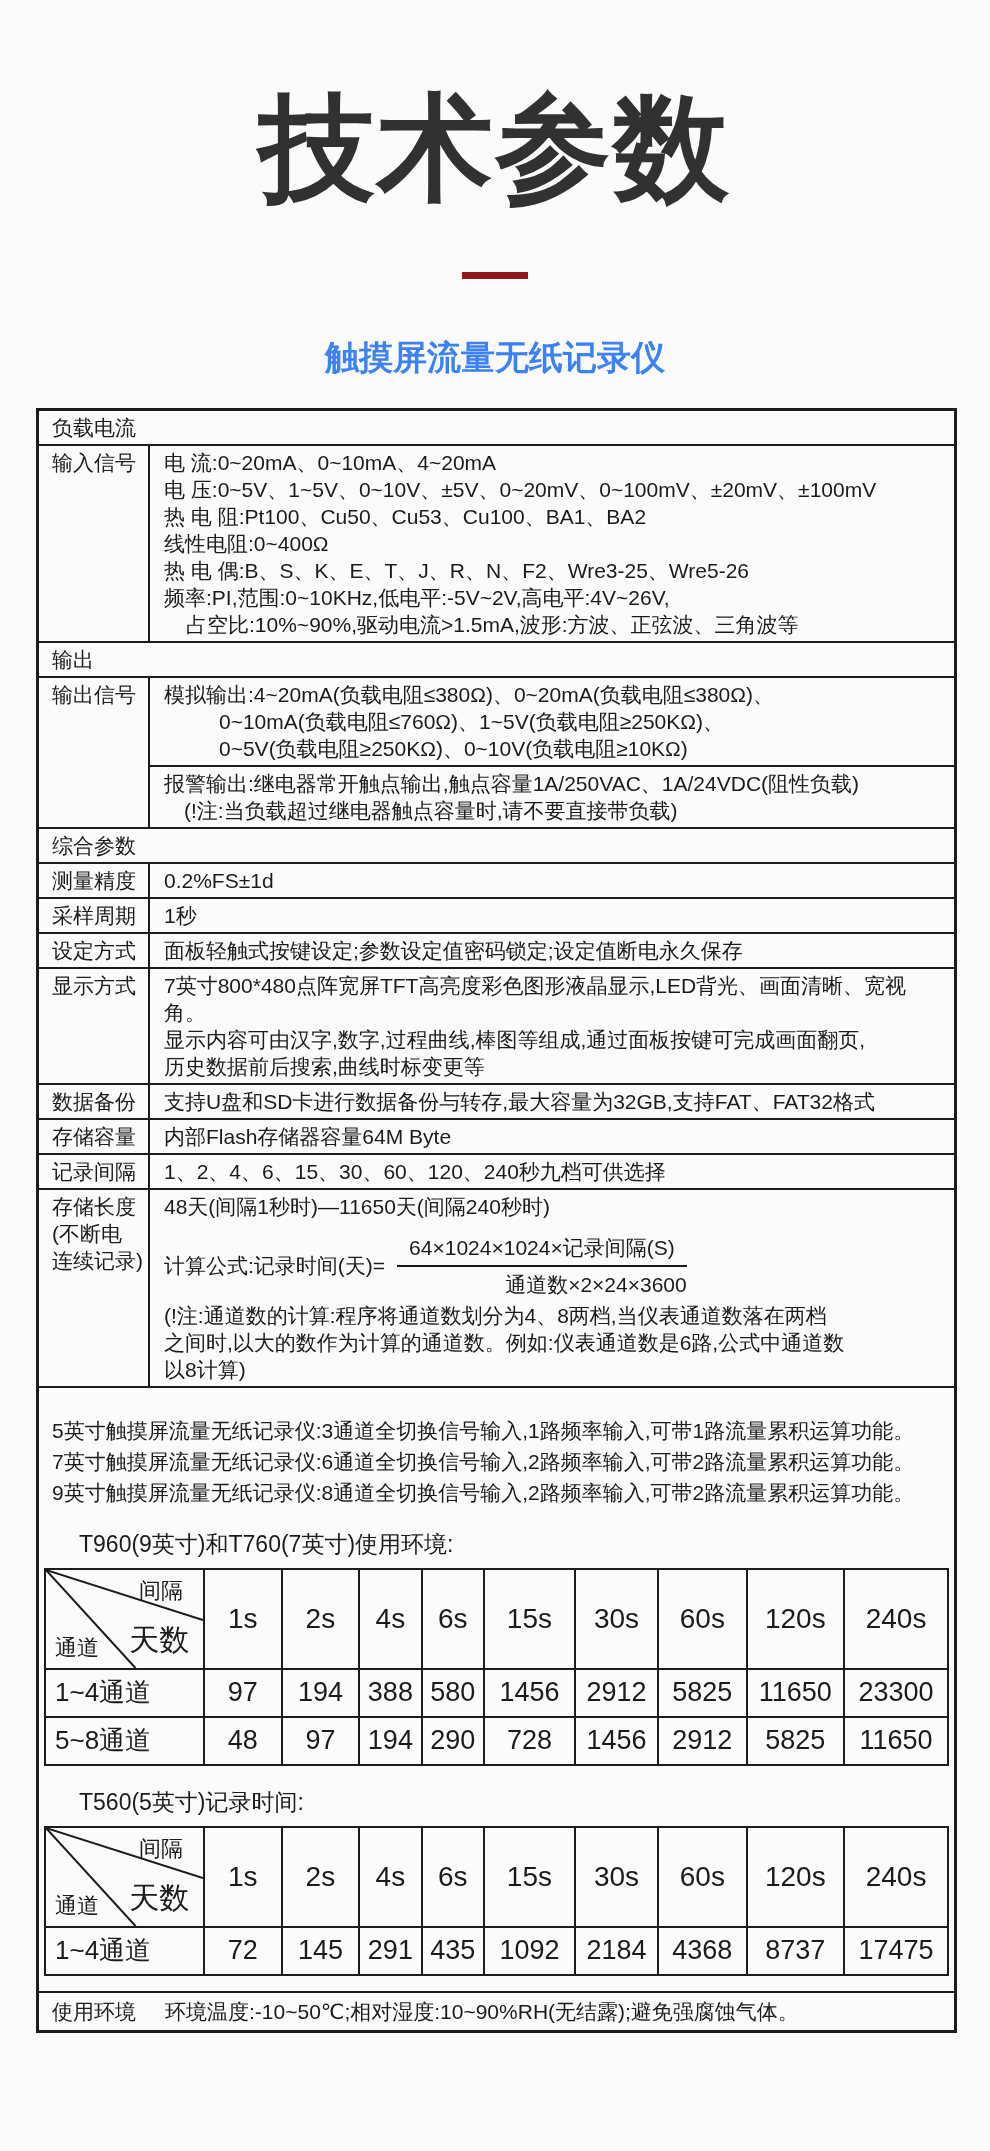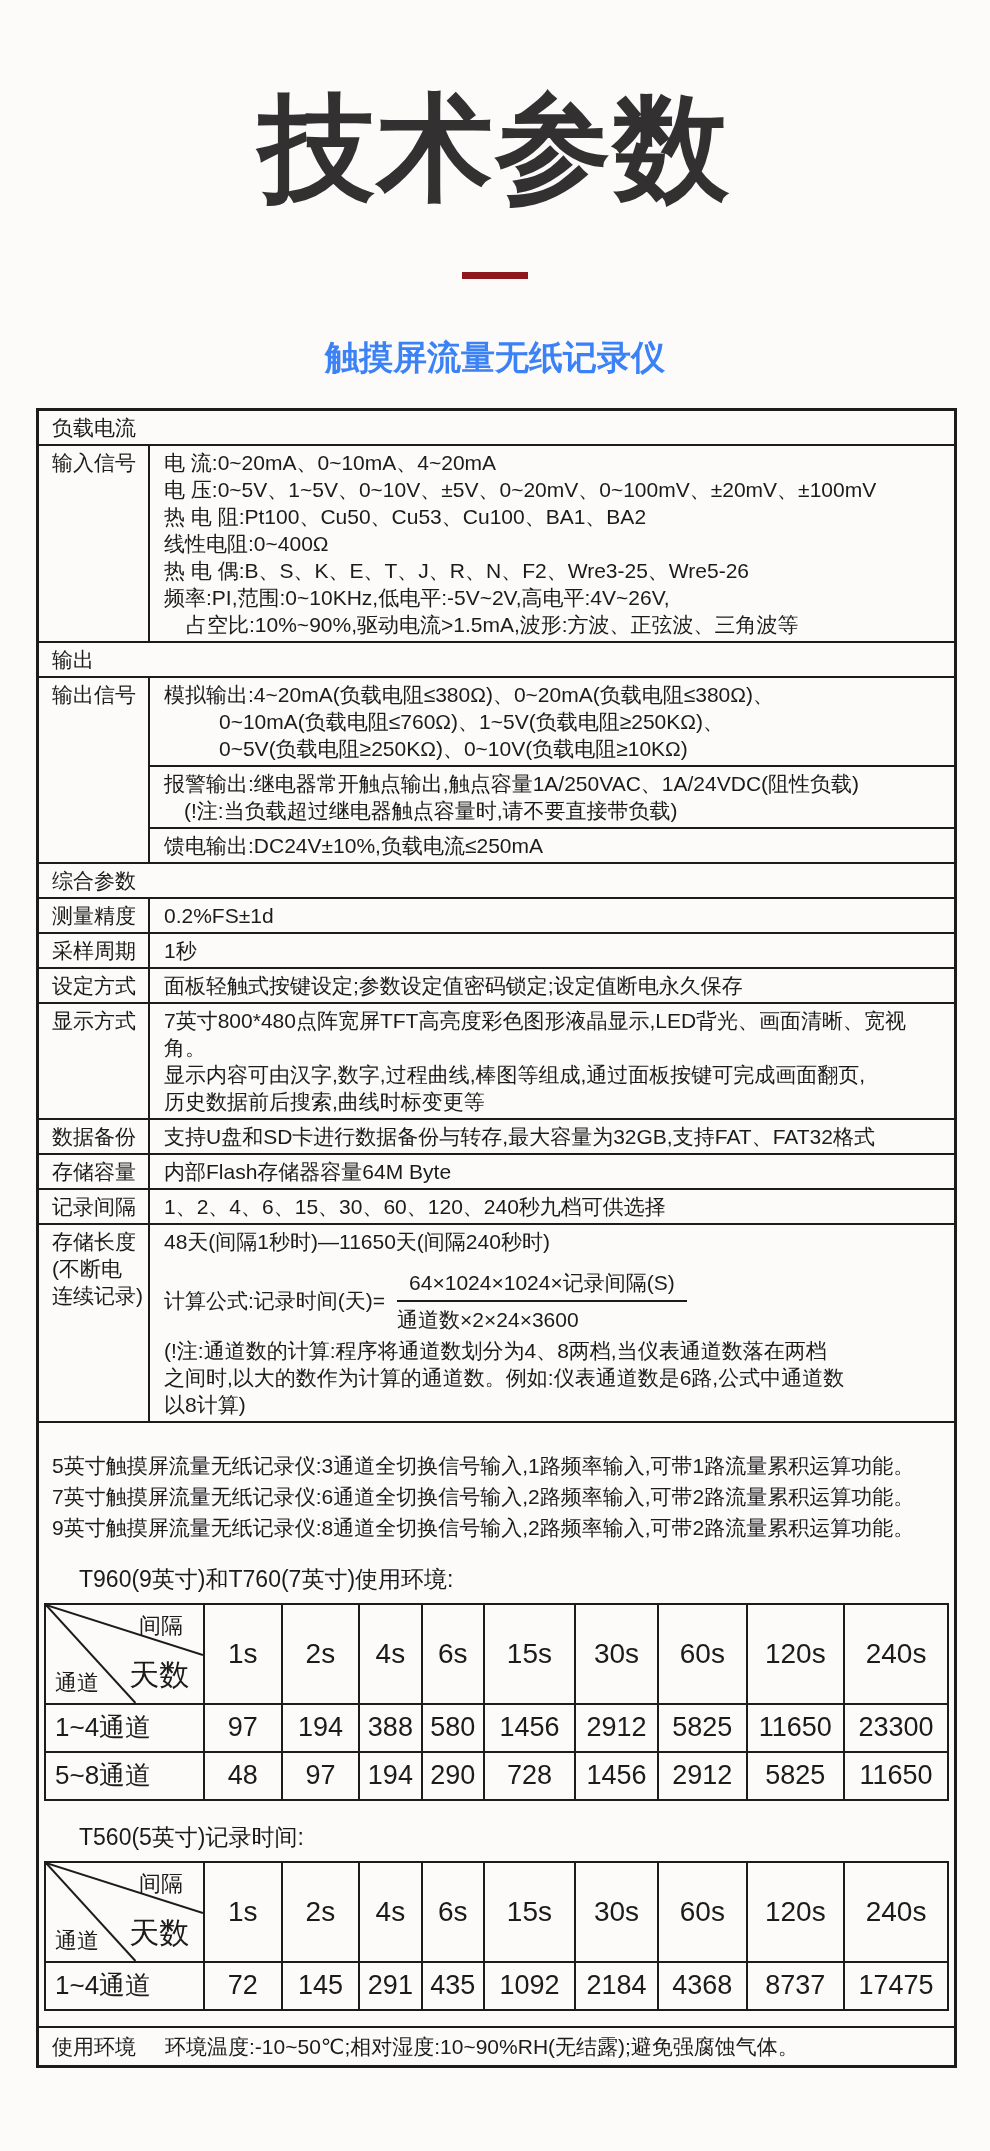--- a/index.html
+++ b/index.html
@@ -55,21 +55,21 @@
   .subrow { padding: 3px 6px 3px 14px; border-bottom: 2px solid #1c1c1c; }
   .subrow:last-child { border-bottom: none; }
   .ln { }
   .ind-analog { padding-left: 55px; }
   .ind-alarm  { padding-left: 20px; }
   .ind-comm   { padding-left: 50px; }
   .ind-freq   { padding-left: 22px; }
   
   .storage-range { }
   .formula { display: flex; align-items: center; margin: 14px 0 4px; }
-  .frac { display: inline-block; text-align: left; margin-left: 12px; }
+  .frac { display: inline-block; text-align: right; margin-left: 12px; }
   .frac .num { display: block; padding: 0 12px 4px; border-bottom: 2px solid #1b1b1b; }
   .frac .den { display: block; padding-top: 4px; }
   .storage-note { margin-top: 2px; }
   
   .bottom-box { padding-top: 27px; }
   .models-note { padding: 1px 20px 1px 13px; line-height: 29px; }
   .rec-title { margin: 23px 0 10px 40px; font-size: 23px; }
   table.rec {
     border-collapse: collapse;
     width: calc(100% - 10px);
@@ -135,23 +135,20 @@
       <div class="row-label">输出信号</div>
       <div class="subrows">
         <div class="subrow">
           <div class="ln">模拟输出:4~20mA(负载电阻≤380Ω)、0~20mA(负载电阻≤380Ω)、</div>
           <div class="ln ind-analog">0~10mA(负载电阻≤760Ω)、1~5V(负载电阻≥250KΩ)、</div>
           <div class="ln ind-analog">0~5V(负载电阻≥250KΩ)、0~10V(负载电阻≥10KΩ)</div>
         </div>
         <div class="subrow">
           <div class="ln">报警输出:继电器常开触点输出,触点容量1A/250VAC、1A/24VDC(阻性负载)</div>
           <div class="ln ind-alarm">(!注:当负载超过继电器触点容量时,请不要直接带负载)</div>
-        </div>
-        <div class="subrow">
-          <div class="ln">馈电输出:DC24V±10%,负载电流≤250mA</div>
         </div>
       </div>
     </div>
 
     <div class="sec-header">综合参数</div>
 
     <div class="spec-row">
       <div class="row-label">测量精度</div>
       <div class="row-value">0.2%FS±1d</div>
     </div>

